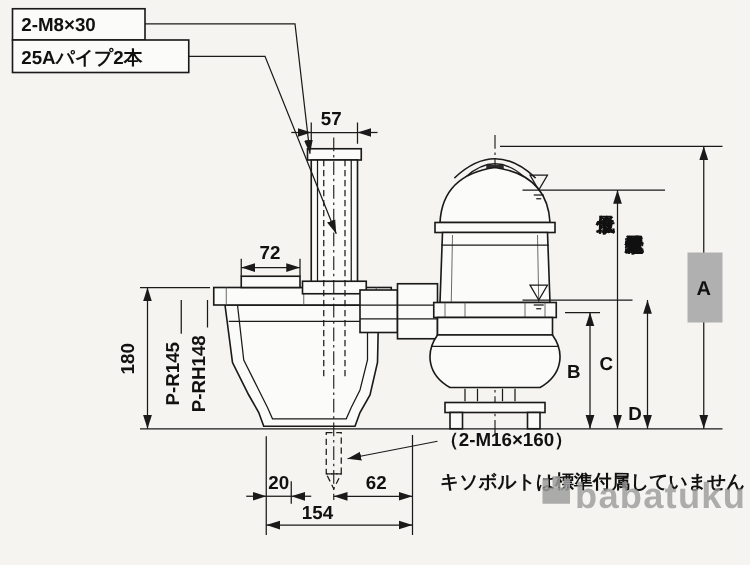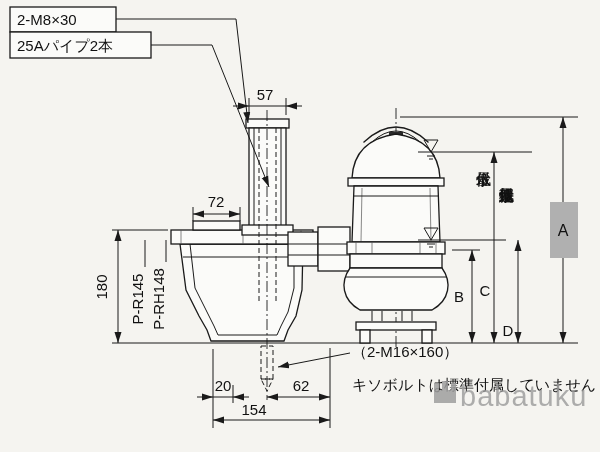--- a/index.html
+++ b/index.html
@@ -1,17 +1,17 @@
 <!DOCTYPE html>
 <html><head>
 <meta charset="utf-8">
 <style>
   html,body{margin:0;padding:0;background:#e9e9e7;}
   .stage{width:600px;height:452px;background:#f5f4f0;position:relative;overflow:hidden;
-         font-family:"Liberation Sans", sans-serif;}
+         font-family:"Liberation Sans", sans-serif;font-weight:bold;}
   svg{display:block;}
   .ln{stroke:#1a1a1a;stroke-width:1.3;fill:none;stroke-linecap:square;}
   .thin{stroke:#1a1a1a;stroke-width:1;fill:none;}
   .shade{stroke:#555;stroke-width:.7;fill:none;}
   .dash{stroke:#1a1a1a;stroke-width:1;fill:none;stroke-dasharray:5 3;}
   .cl{stroke:#1a1a1a;stroke-width:.9;fill:none;stroke-dasharray:11 3 2 3;}
   .fillw{fill:#fbfbf9;}
   .txt{font-size:15px;fill:#111;}
   .txtb{font-size:16px;fill:#111;}
   .vtext{writing-mode:vertical-rl;text-orientation:upright;}

